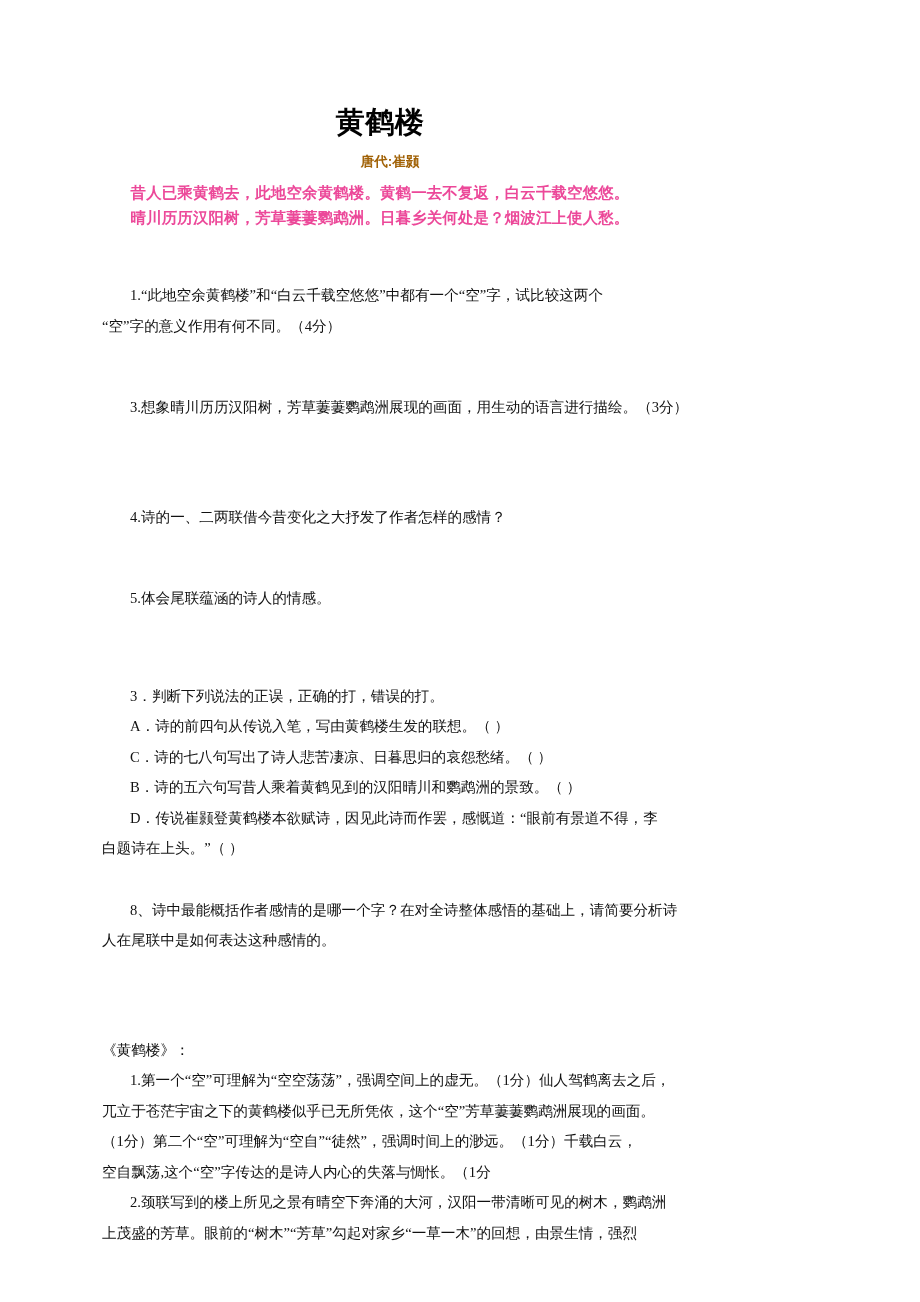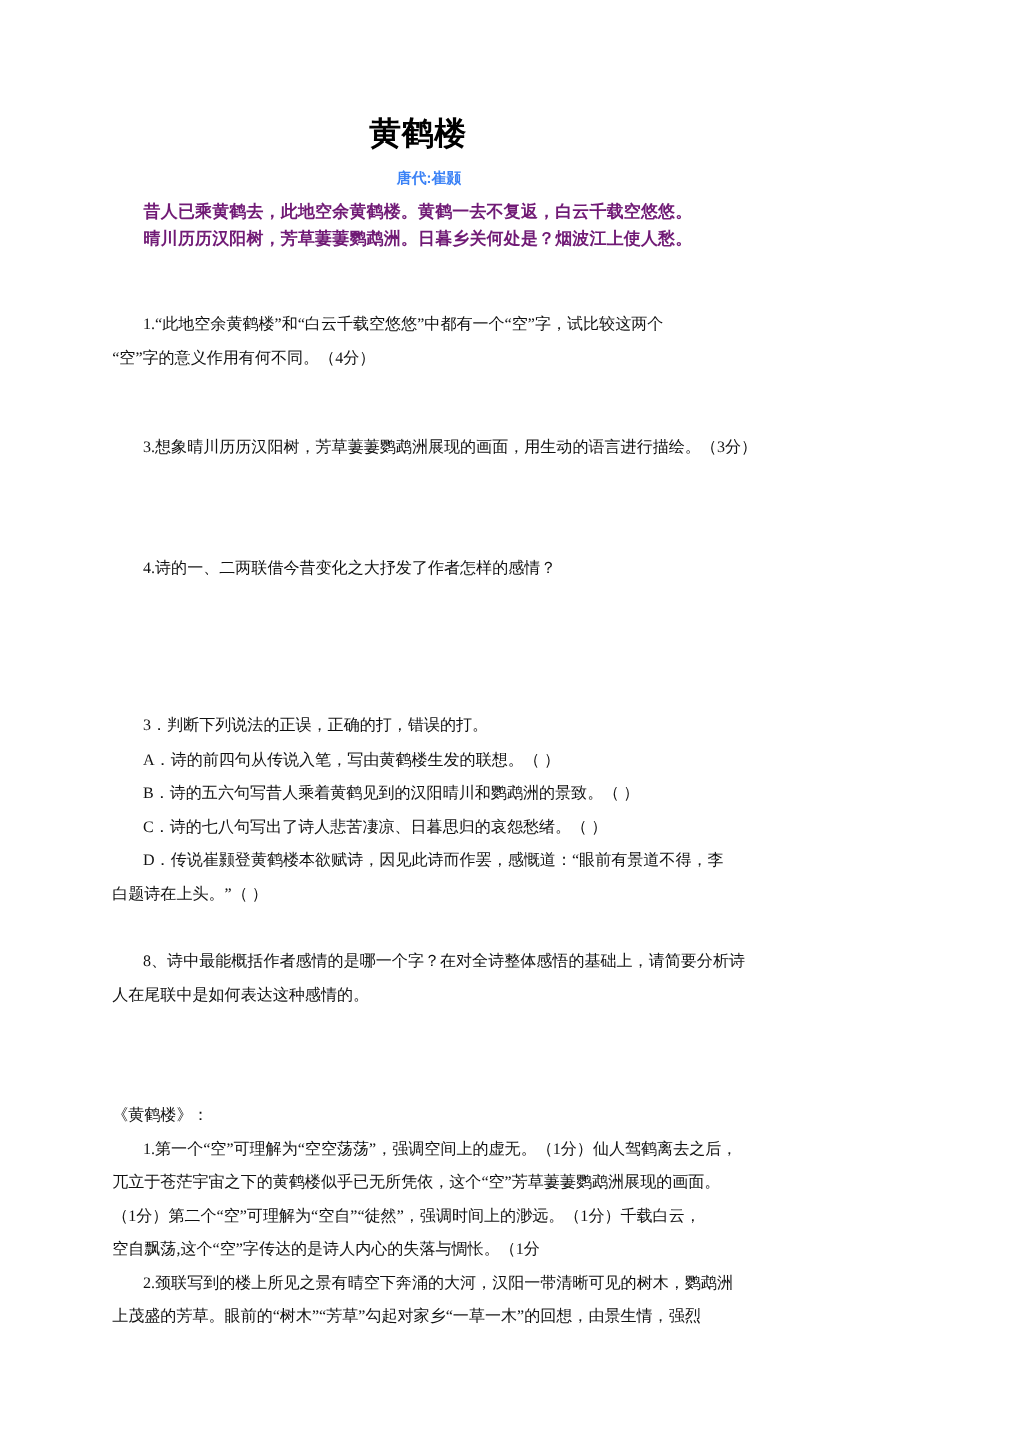--- a/index.html
+++ b/index.html
@@ -38,33 +38,33 @@
     line-height: 36px;
     letter-spacing: 0.5px;
     color: #000;
   }
   .poem-byline {
     margin-top: 13px;
     font-family: "Liberation Sans", "DejaVu Sans", sans-serif;
     font-size: 13.5px;
     font-weight: bold;
     line-height: 18px;
-    color: #3b82f6;
+    color: #a16207;
     padding-left: 20px;
   }
   .poem-body {
     margin-top: 9px;
   }
   .poem-line {
     font-family: "Liberation Sans", "DejaVu Sans", sans-serif;
     font-size: 15.4px;
     font-weight: bold;
     line-height: 25px;
     letter-spacing: 0.2px;
-    color: #701a75;
+    color: #ec4899;
     white-space: nowrap;
   }
 
   
   .doc-body {
     position: absolute;
     left: 97px;
     top: 278px;
     width: 656px;
   }
@@ -123,28 +123,31 @@
     </div>
 
     <div class="gap-xxl"></div>
 
     <div>
       <p class="para indent">4.诗的一、二两联借今昔变化之大抒发了作者怎样的感情？</p>
     </div>
 
     <div class="gap-lg"></div>
 
+    <div>
+      <p class="para indent">5.体会尾联蕴涵的诗人的情感。</p>
+    </div>
 
     <div class="gap-xl"></div>
 
     <div>
       <p class="para indent">3．判断下列说法的正误，正确的打，错误的打。</p>
       <p class="para indent">A．诗的前四句从传说入笔，写由黄鹤楼生发的联想。（    ）</p>
+      <p class="para indent">C．诗的七八句写出了诗人悲苦凄凉、日暮思归的哀怨愁绪。（    ）</p>
       <p class="para indent">B．诗的五六句写昔人乘着黄鹤见到的汉阳晴川和鹦鹉洲的景致。（    ）</p>
-      <p class="para indent">C．诗的七八句写出了诗人悲苦凄凉、日暮思归的哀怨愁绪。（    ）</p>
       <p class="para indent">D．传说崔颢登黄鹤楼本欲赋诗，因见此诗而作罢，感慨道：“眼前有景道不得，李</p>
       <p class="para no-indent">白题诗在上头。”（    ）</p>
     </div>
 
     <div class="gap-md"></div>
 
     <div>
       <p class="para indent">8、诗中最能概括作者感情的是哪一个字？在对全诗整体感悟的基础上，请简要分析诗</p>
       <p class="para no-indent">人在尾联中是如何表达这种感情的。</p>
     </div>

